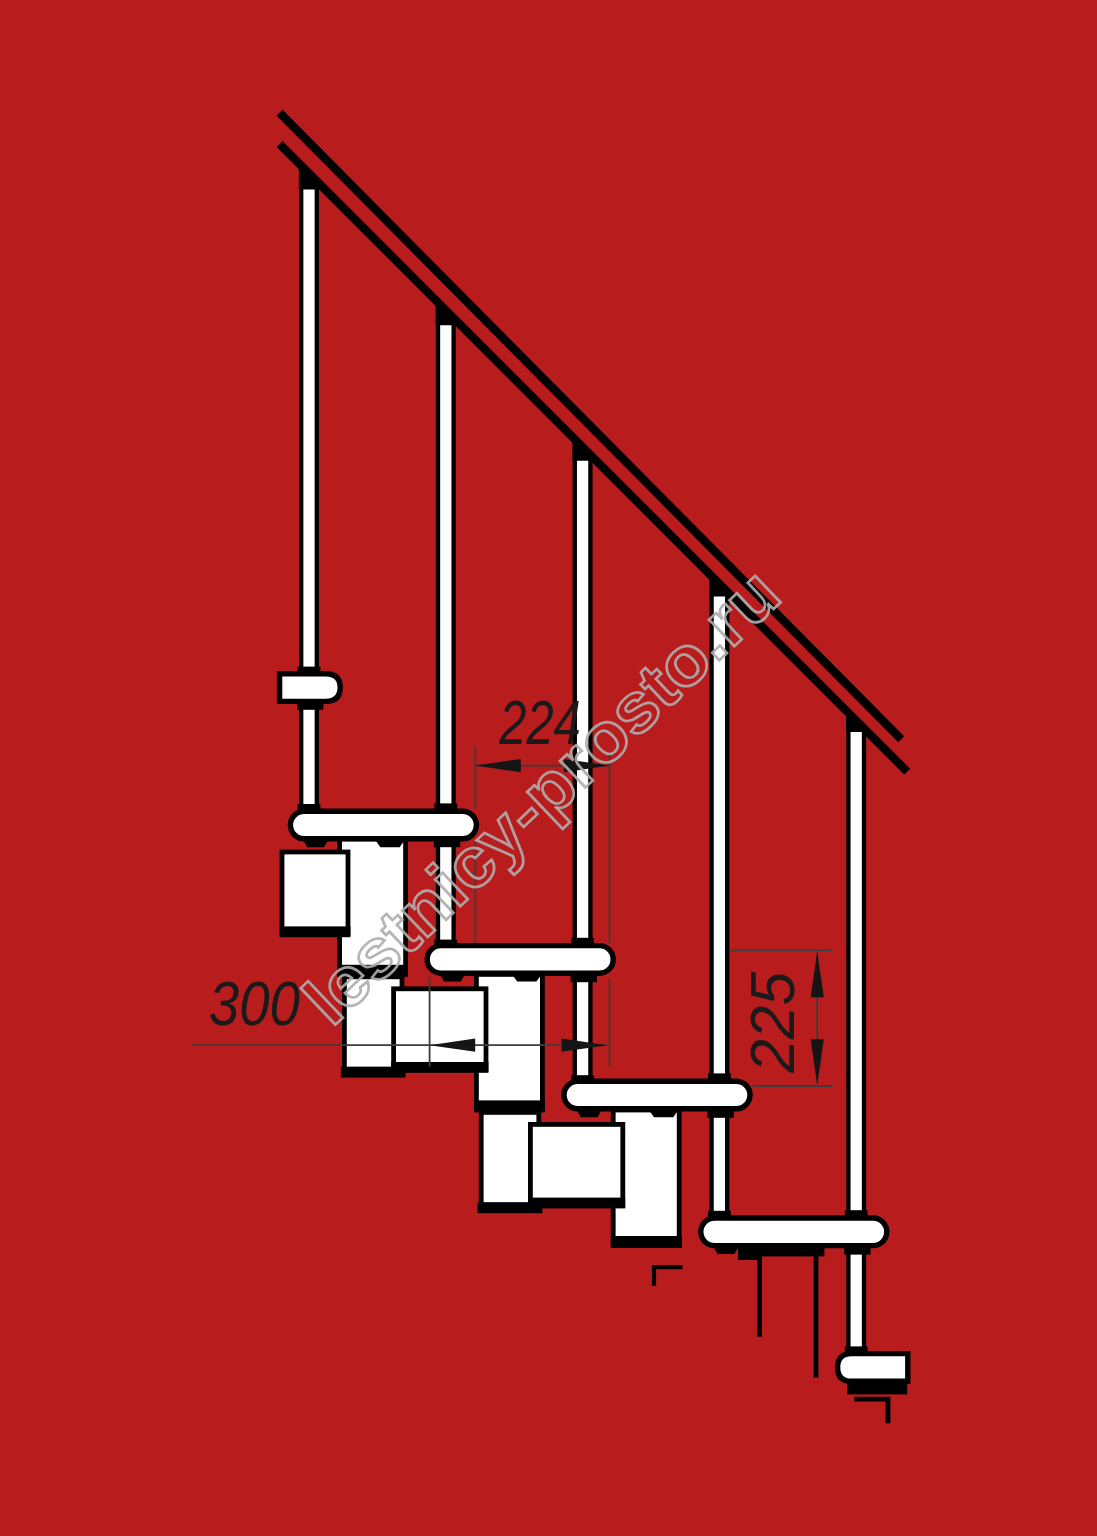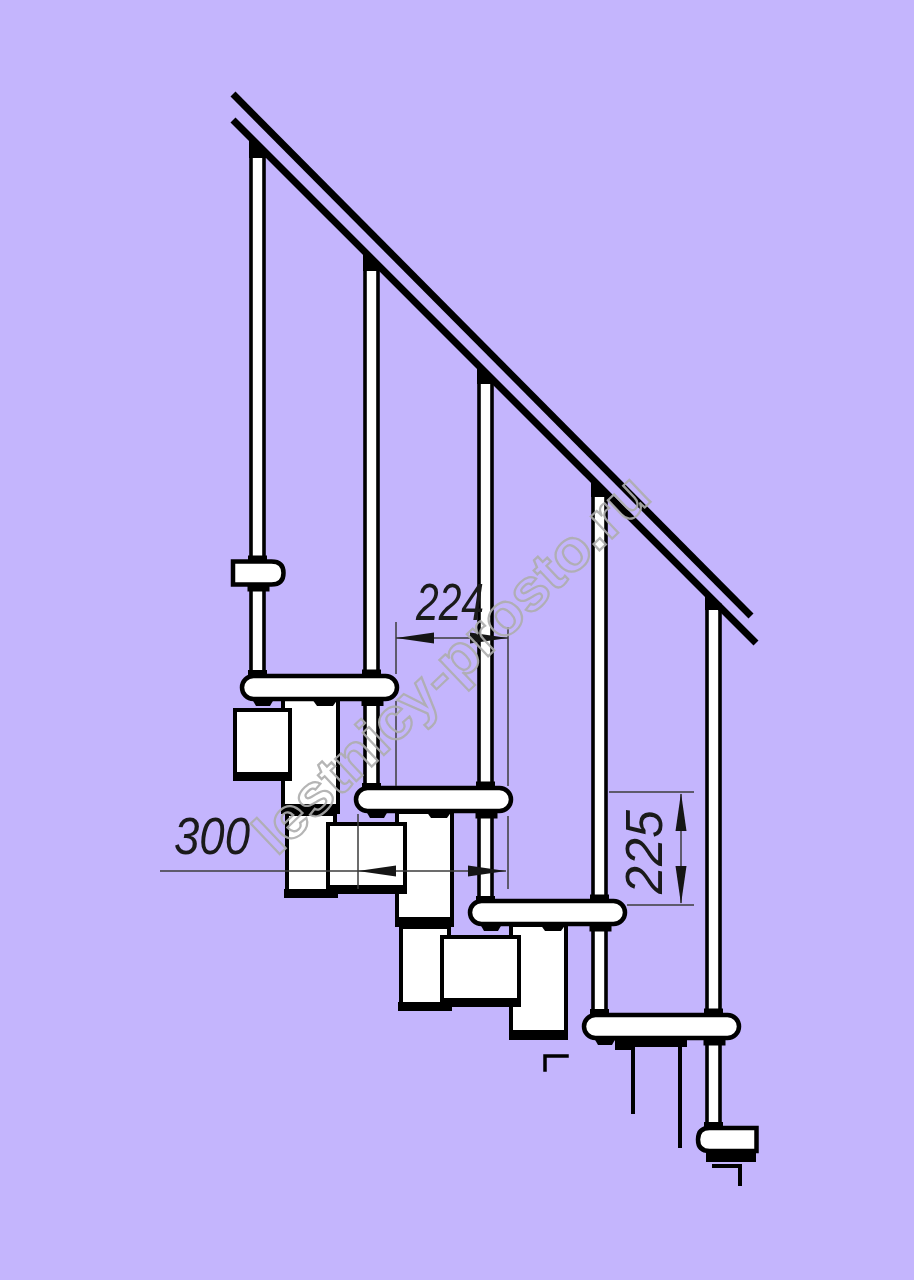--- a/index.html
+++ b/index.html
@@ -1,19 +1,19 @@
 <!DOCTYPE html>
 <html><head>
 <meta charset="utf-8">
 <style>
   html,body{margin:0;padding:0;background:#ffffff;}
   #screenshot{
     position:relative;
     width:914px;height:1280px;
-    background:#c4b5fd;
+    background:#b91c1c;
     overflow:hidden;
     font-family:"Liberation Sans",sans-serif;
     text-align:center;
   }
   svg text{font-family:"Liberation Sans",sans-serif;}
   .outline{fill:#ffffff;stroke:#000000;}
   .blk{fill:#000000;stroke:none;}
   .dimline{stroke:#3d3d3d;stroke-width:1.5;fill:none;}
   .dimarrow{fill:#151515;stroke:none;}
   .dimtext{fill:#1a1a1a;font-style:italic;}

